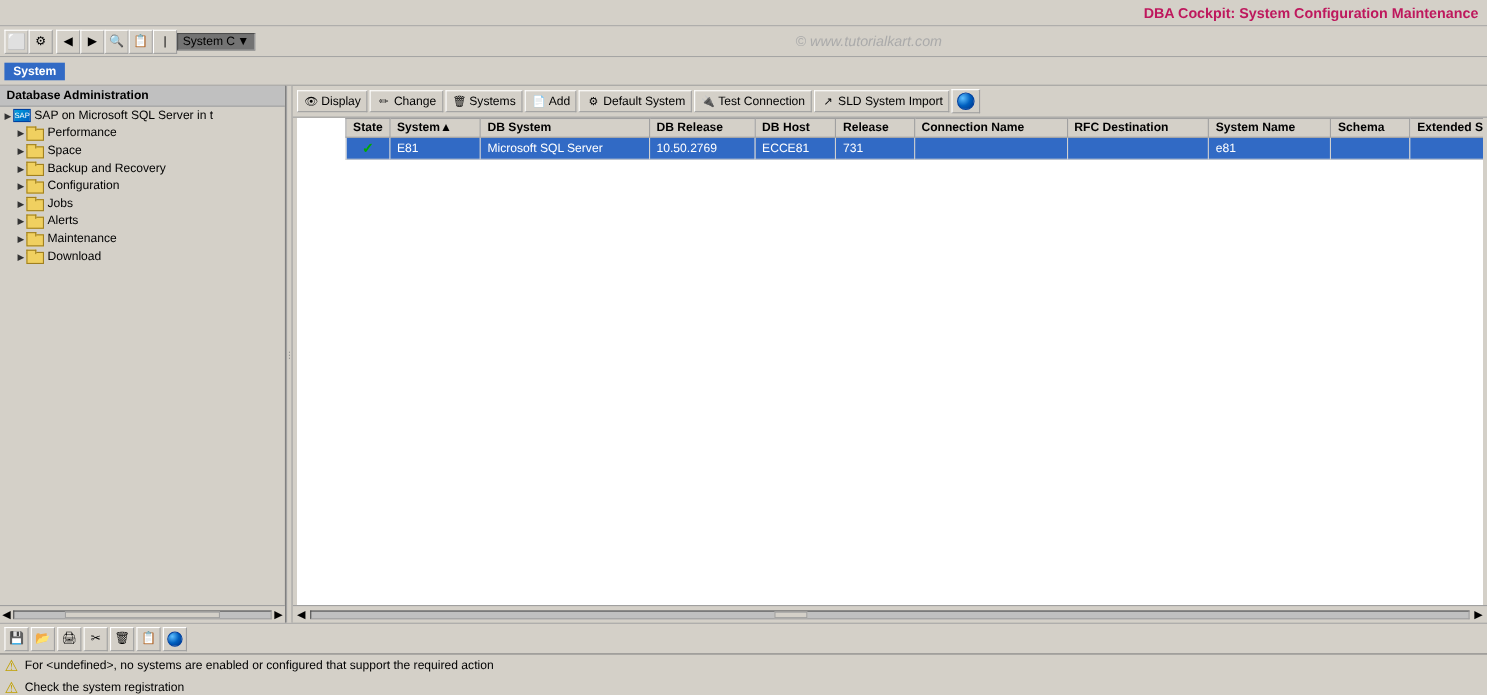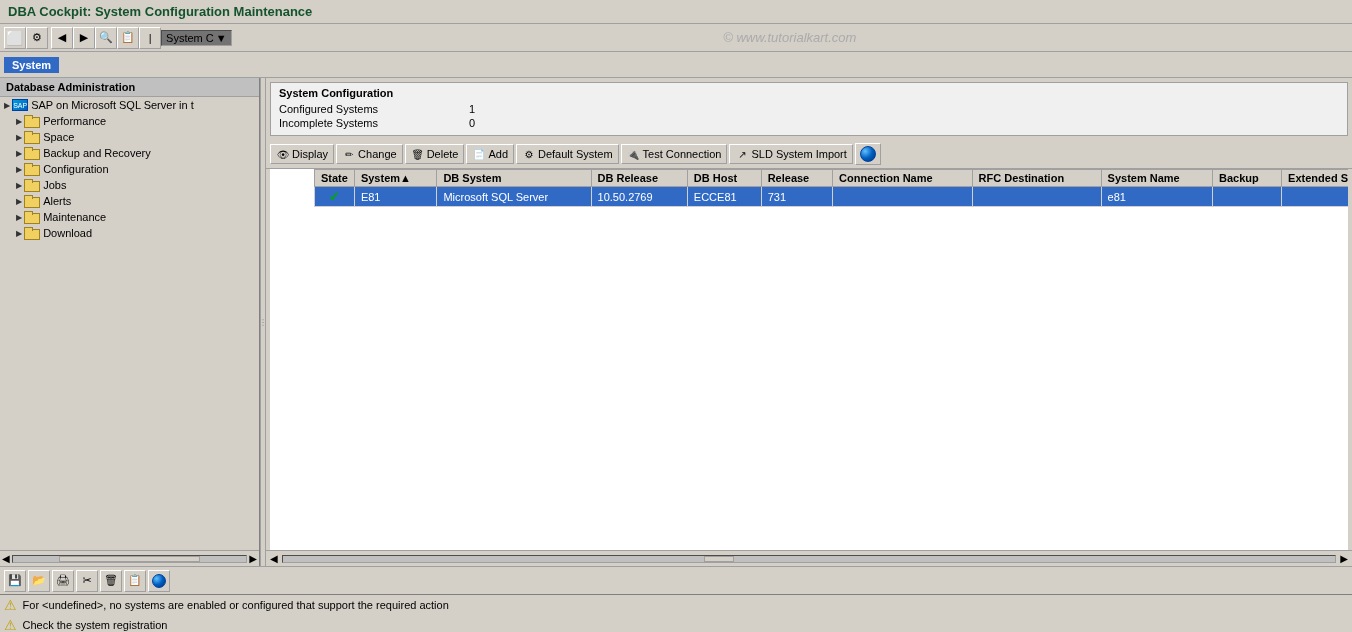--- a/index.html
+++ b/index.html
@@ -4,22 +4,23 @@
   <style>
     * { margin: 0; padding: 0; box-sizing: border-box; }
     body { font-family: Arial, sans-serif; font-size: 11px; background: #d4d0c8; width: 1352px; height: 632px; overflow: hidden; }
 
     
     .title-bar {
       background: #d4d0c8;
       padding: 4px 8px;
       font-size: 13px;
       font-weight: bold;
-      color: #14532d;
+      color: #be185d;
       border-bottom: 1px solid #a0a0a0;
+      text-align: right;
     }
 
     
     .toolbar-top {
       background: #d4d0c8;
       padding: 2px 4px;
       display: flex;
       align-items: center;
       border-bottom: 1px solid #a0a0a0;
       height: 28px;
@@ -441,44 +442,33 @@
         <div style="position:absolute; height:100%; width:60%; background:#d4d0c8; border:1px solid #a0a0a0; left:20%;"></div>
       </div>
       <span style="cursor:pointer; font-size:10px;">▶</span>
     </div>
   </div>
 
   <div class="v-splitter">⋮</div>
 
   <div class="content-main">
 
-    <div class="config-panel">
-      <div class="config-panel-title">System Configuration</div>
-      <div class="config-row">
-        <span class="config-label">Configured Systems</span>
-        <span class="config-value">1</span>
-      </div>
-      <div class="config-row">
-        <span class="config-label">Incomplete Systems</span>
-        <span class="config-value">0</span>
-      </div>
-    </div>
 
     <div class="action-toolbar">
       <button class="action-btn">
         <span class="btn-icon">👁</span>
         <span>Display</span>
       </button>
       <button class="action-btn">
         <span class="btn-icon">✏</span>
         <span>Change</span>
       </button>
       <button class="action-btn">
         <span class="btn-icon">🗑</span>
-        <span>Delete</span>
+        <span>Systems</span>
       </button>
       <button class="action-btn">
         <span class="btn-icon">📄</span>
         <span>Add</span>
       </button>
       <button class="action-btn">
         <span class="btn-icon">⚙</span>
         <span>Default System</span>
       </button>
       <button class="action-btn">
@@ -500,21 +490,21 @@
           <tr>
             <th>State</th>
             <th>System▲</th>
             <th>DB System</th>
             <th>DB Release</th>
             <th>DB Host</th>
             <th>Release</th>
             <th>Connection Name</th>
             <th>RFC Destination</th>
             <th>System Name</th>
-            <th>Backup</th>
+            <th>Schema</th>
             <th>Extended SID</th>
           </tr>
         </thead>
         <tbody>
           <tr class="system-row-selected">
             <td class="check-cell"><span class="check-green" style="color:#00aa00;">✓</span></td>
             <td>E81</td>
             <td>Microsoft SQL Server</td>
             <td>10.50.2769</td>
             <td>ECCE81</td>

